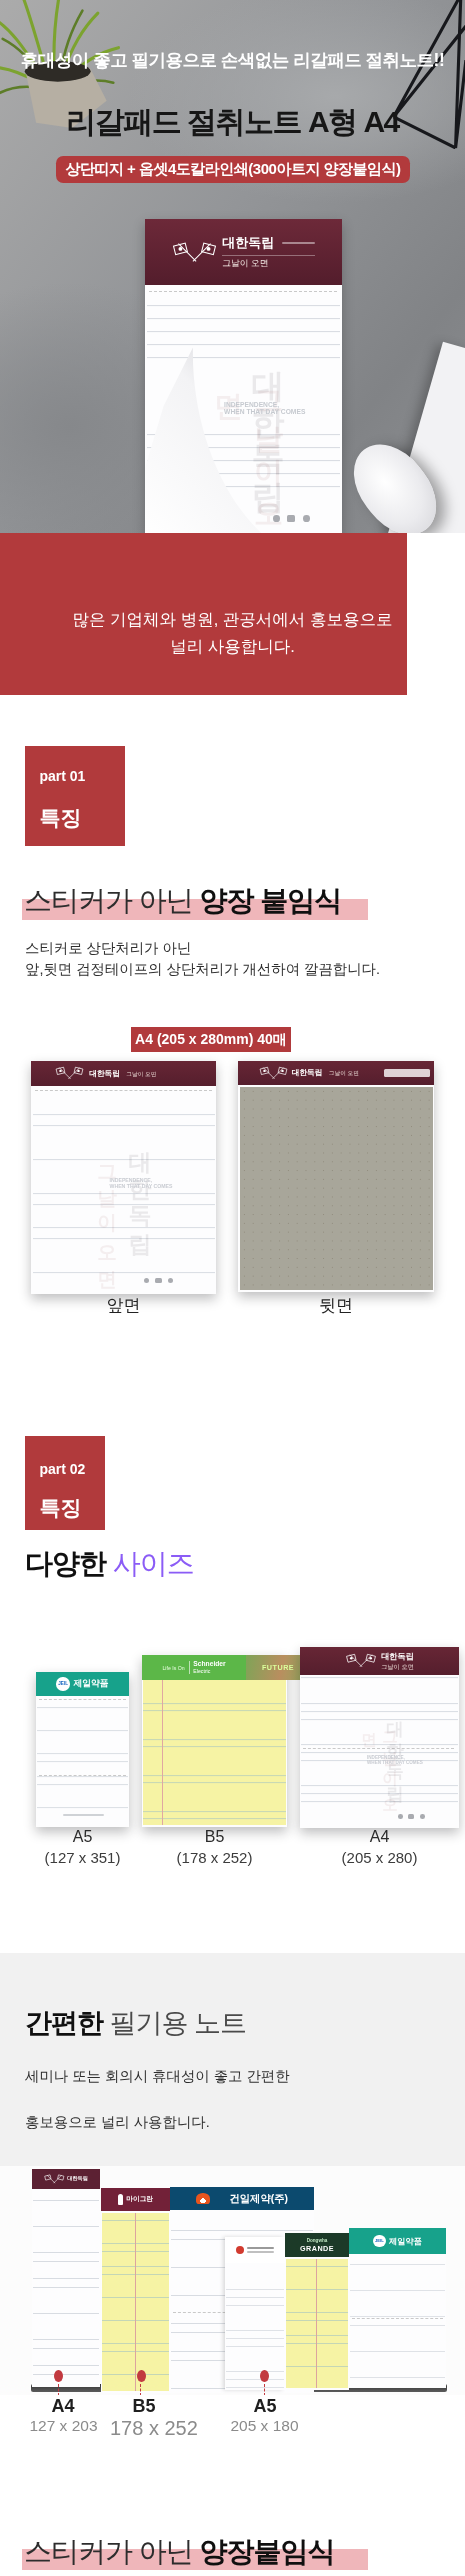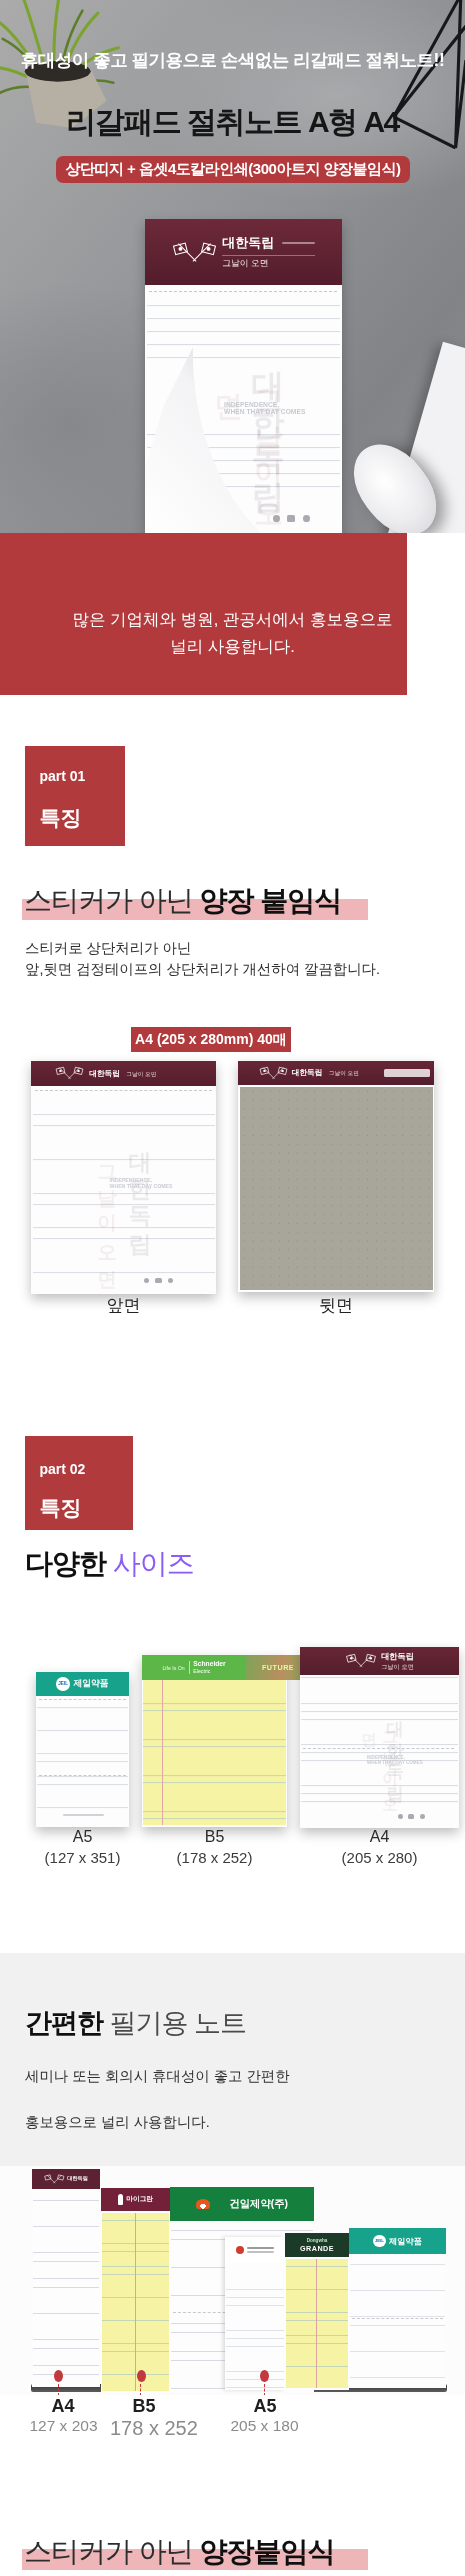--- a/index.html
+++ b/index.html
@@ -172,21 +172,21 @@
         <span style="color:#e9d9d4;font-size:5.7px;margin-left:4.1px">그날이 오면</span>
       </div>
       <span class="minilogo" style="width:46px;height:7.2px;background:rgba(255,255,255,.8);margin-left:20.6px"></span>
     </div>
     <div class="abs" style="left:1.5px;top:26px;width:193px;height:203px;background:#a8a69a;background-image:radial-gradient(rgba(120,112,95,.5) 0.5px,transparent 0.7px),radial-gradient(rgba(230,226,210,.6) 0.5px,transparent 0.7px);background-size:8.8px 8.8px,12px 12px"></div>
   </div>
 
   <div class="abs" style="left:31px;top:1294px;width:185px;text-align:center;font-size:17px;color:#222">앞면</div>
   <div class="abs" style="left:238px;top:1294px;width:196px;text-align:center;font-size:17px;color:#222">뒷면</div>
 
-  <div class="abs" style="left:25px;top:1436px;width:108px;height:94px;background:#b13a3c">
+  <div class="abs" style="left:25px;top:1436px;width:80px;height:94px;background:#b13a3c">
     <div class="abs" style="left:14.4px;top:25px;color:#fff;font-size:14px;font-weight:600">part 02</div>
     <div class="abs" style="left:14.4px;top:58px;color:#fff;font-size:21px;font-weight:800">특징</div>
   </div>
 
   <div class="abs" style="left:25px;top:1545px;font-size:28px;white-space:nowrap">
     <span class="boldt">다양한 </span><span class="thin" style="color:#8b5cf6">사이즈</span>
   </div>
 
   <div class="pad" style="left:36px;top:1672px;width:93px;height:155px">
     <div class="phead" style="height:24px;background:#17a28b;gap:3.6px">
@@ -285,21 +285,21 @@
       <div class="phead" style="height:23px;background:#722138;gap:3.1px">
         <span style="width:5.2px;height:11.3px;background:#fff;border-radius:2.6px 2.6px 1px 1px"></span>
         <span style="color:#fff;font-size:6.7px;font-weight:800">마이그란</span>
       </div>
       <div class="abs rl" style="left:1px;top:25px;width:67px;height:178px;background-color:#f6f3a4;--g:7.2px;--c:#c4d6b6">
         <div class="abs" style="left:33px;top:0;width:1px;height:178px;background:#dca49f"></div>
       </div>
     </div>
 
     <div class="pad" style="left:170px;top:21px;width:144px;height:206px;box-shadow:none">
-      <div class="phead" style="height:34px;background:#15803d;gap:20px">
+      <div class="phead" style="height:23px;background:#0c4a6e;gap:20px">
         <span style="width:13.4px;height:10.8px;border-radius:50% 50% 3.1px 3.1px;background:radial-gradient(circle at 50% 72%,#fff 0 2.6px,#e8551e 2.6px)"></span>
         <span style="color:#fff;font-size:10.3px;font-weight:800">건일제약(주)</span>
       </div>
       <div class="abs rl" style="left:1px;top:25px;width:142px;height:179px;--g:8.8px;--c:#d8dce2">
         <div class="abs dotline" style="left:2.1px;top:100px;width:137px;border-top-width:0.5px"></div>
       </div>
     </div>
 
     <div class="pad" style="left:225px;top:71px;width:60px;height:153px;box-shadow:-2.1px 0 4.1px rgba(0,0,0,.15)">
       <div class="phead" style="height:26px;background:#fff;gap:3.1px">

